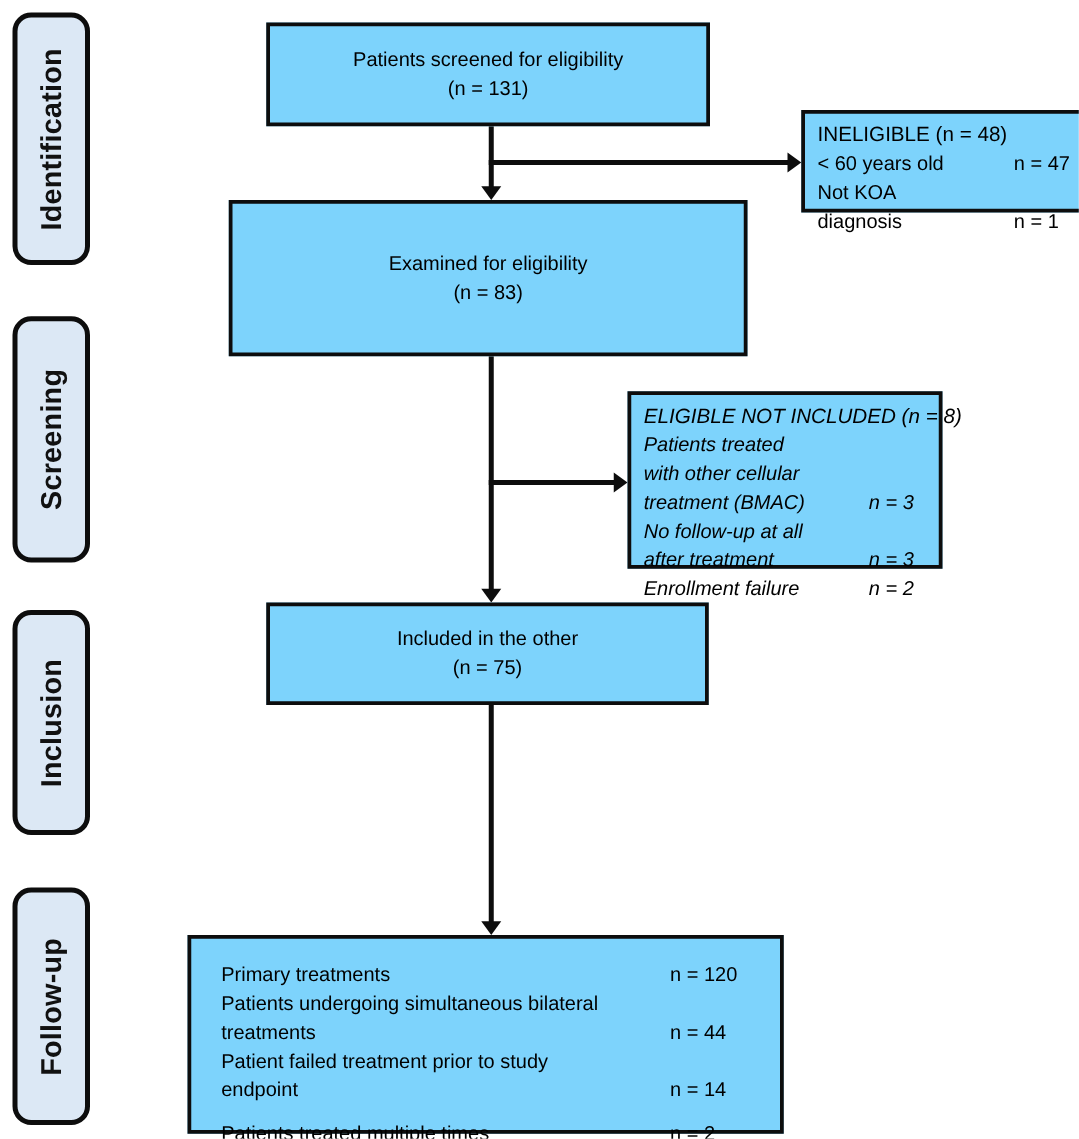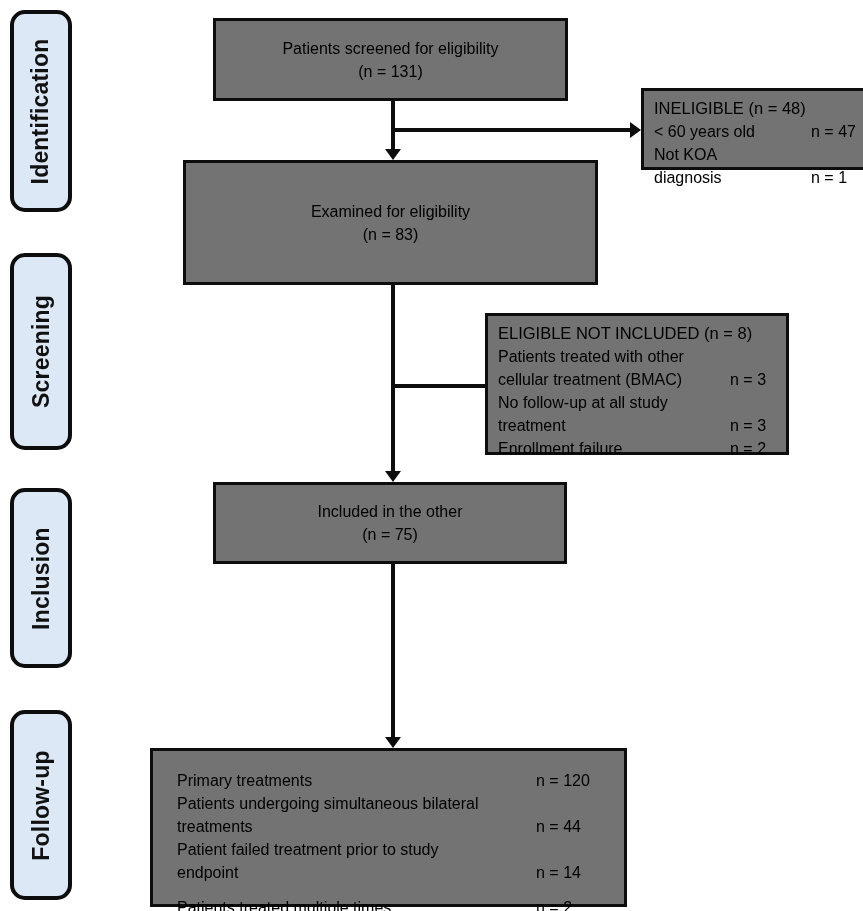--- a/index.html
+++ b/index.html
@@ -12,21 +12,21 @@
     background:#dce8f5; border:4px solid #0d0d0d; border-radius:15px;
     display:flex; align-items:center; justify-content:center;
   }
   .stage-label {
     transform:rotate(-90deg); white-space:nowrap;
     font-weight:bold; font-size:23px; letter-spacing:0.2px; color:#111;
   }
 
   
   .fbox {
-    position:absolute; background:#737373; border:3px solid #0d0d0d;
+    position:absolute; background:#7dd3fc; border:3px solid #0d0d0d;
     font-size:16px; line-height:23px;
   }
   .fbox.center {
     display:flex; flex-direction:column; align-items:center; justify-content:center;
     text-align:center;
   }
   .fbox.detail { padding:6px 12px 6px 24px; }
   .fbox .title { font-size:16.5px; line-height:24px; white-space:nowrap; }
   .drow { display:flex; align-items:flex-end;gap:37px; }
   .drow .dlabel { flex:1 1 auto; padding-right:6px; }
@@ -120,28 +120,28 @@
     <div class="drow">
       <span class="dlabel">&lt; 60 years old</span>
       <span class="dvalue">n = 47</span>
     </div>
     <div class="drow">
       <span class="dlabel">Not KOA diagnosis</span>
       <span class="dvalue">n = 1</span>
     </div>
   </div>
 
-  <div class="fbox detail eligible-box" style="left:485px; top:313px; width:304px; height:142px; padding:5px 8px 5px 10px;">
+  <div class="fbox detail eligible-box" style="left:502px; top:313px; width:252px; height:142px; padding:5px 8px 5px 10px;font-style:italic;">
     <div class="title">ELIGIBLE NOT INCLUDED (n = 8)</div>
     <div class="drow">
       <span class="dlabel">Patients treated with other cellular treatment (BMAC)</span>
       <span class="dvalue">n = 3</span>
     </div>
     <div class="drow">
-      <span class="dlabel">No follow-up at all study treatment</span>
+      <span class="dlabel">No follow-up at all after treatment</span>
       <span class="dvalue">n = 3</span>
     </div>
     <div class="drow">
       <span class="dlabel">Enrollment failure</span>
       <span class="dvalue">n = 2</span>
     </div>
   </div>
 
 </div>
 

